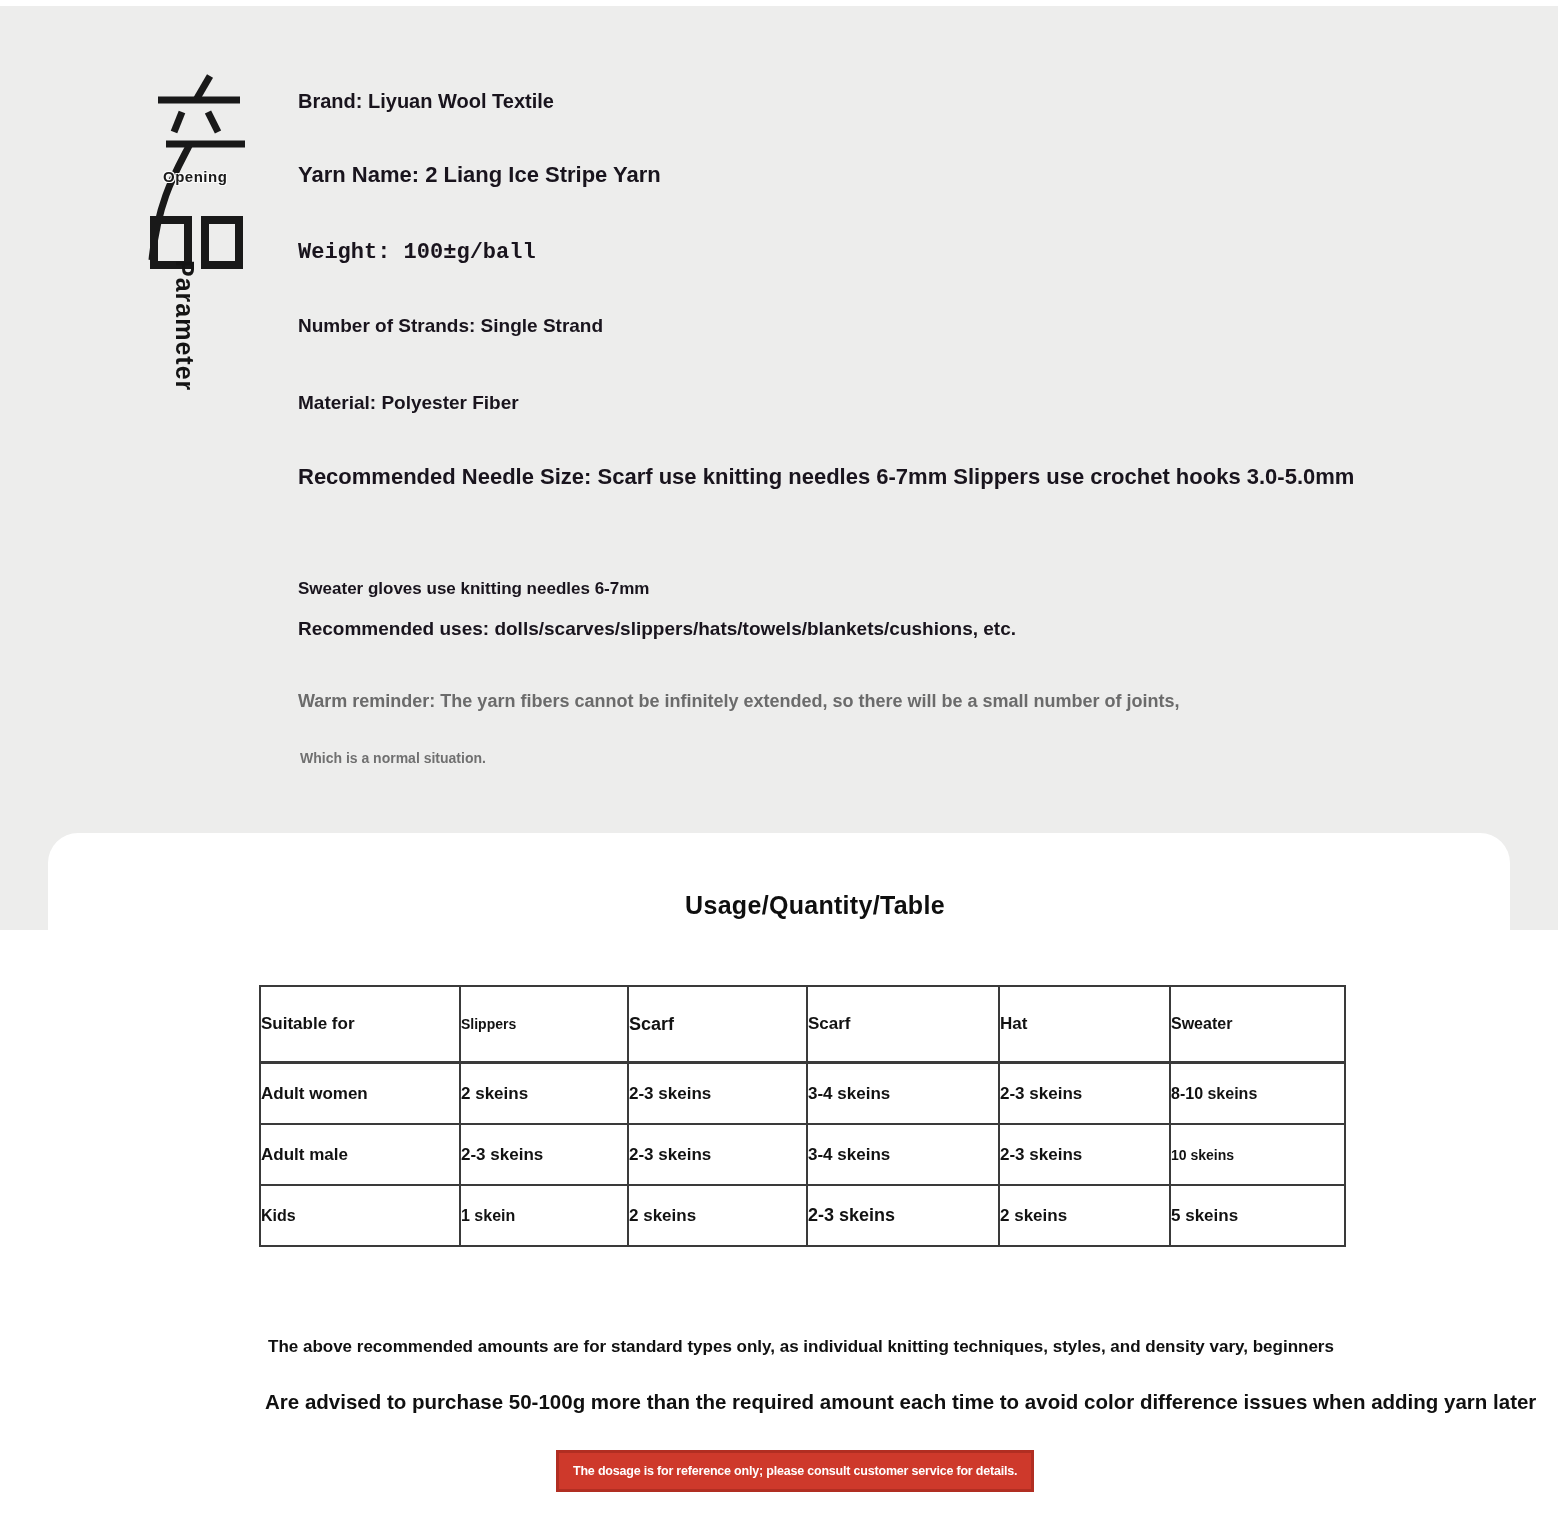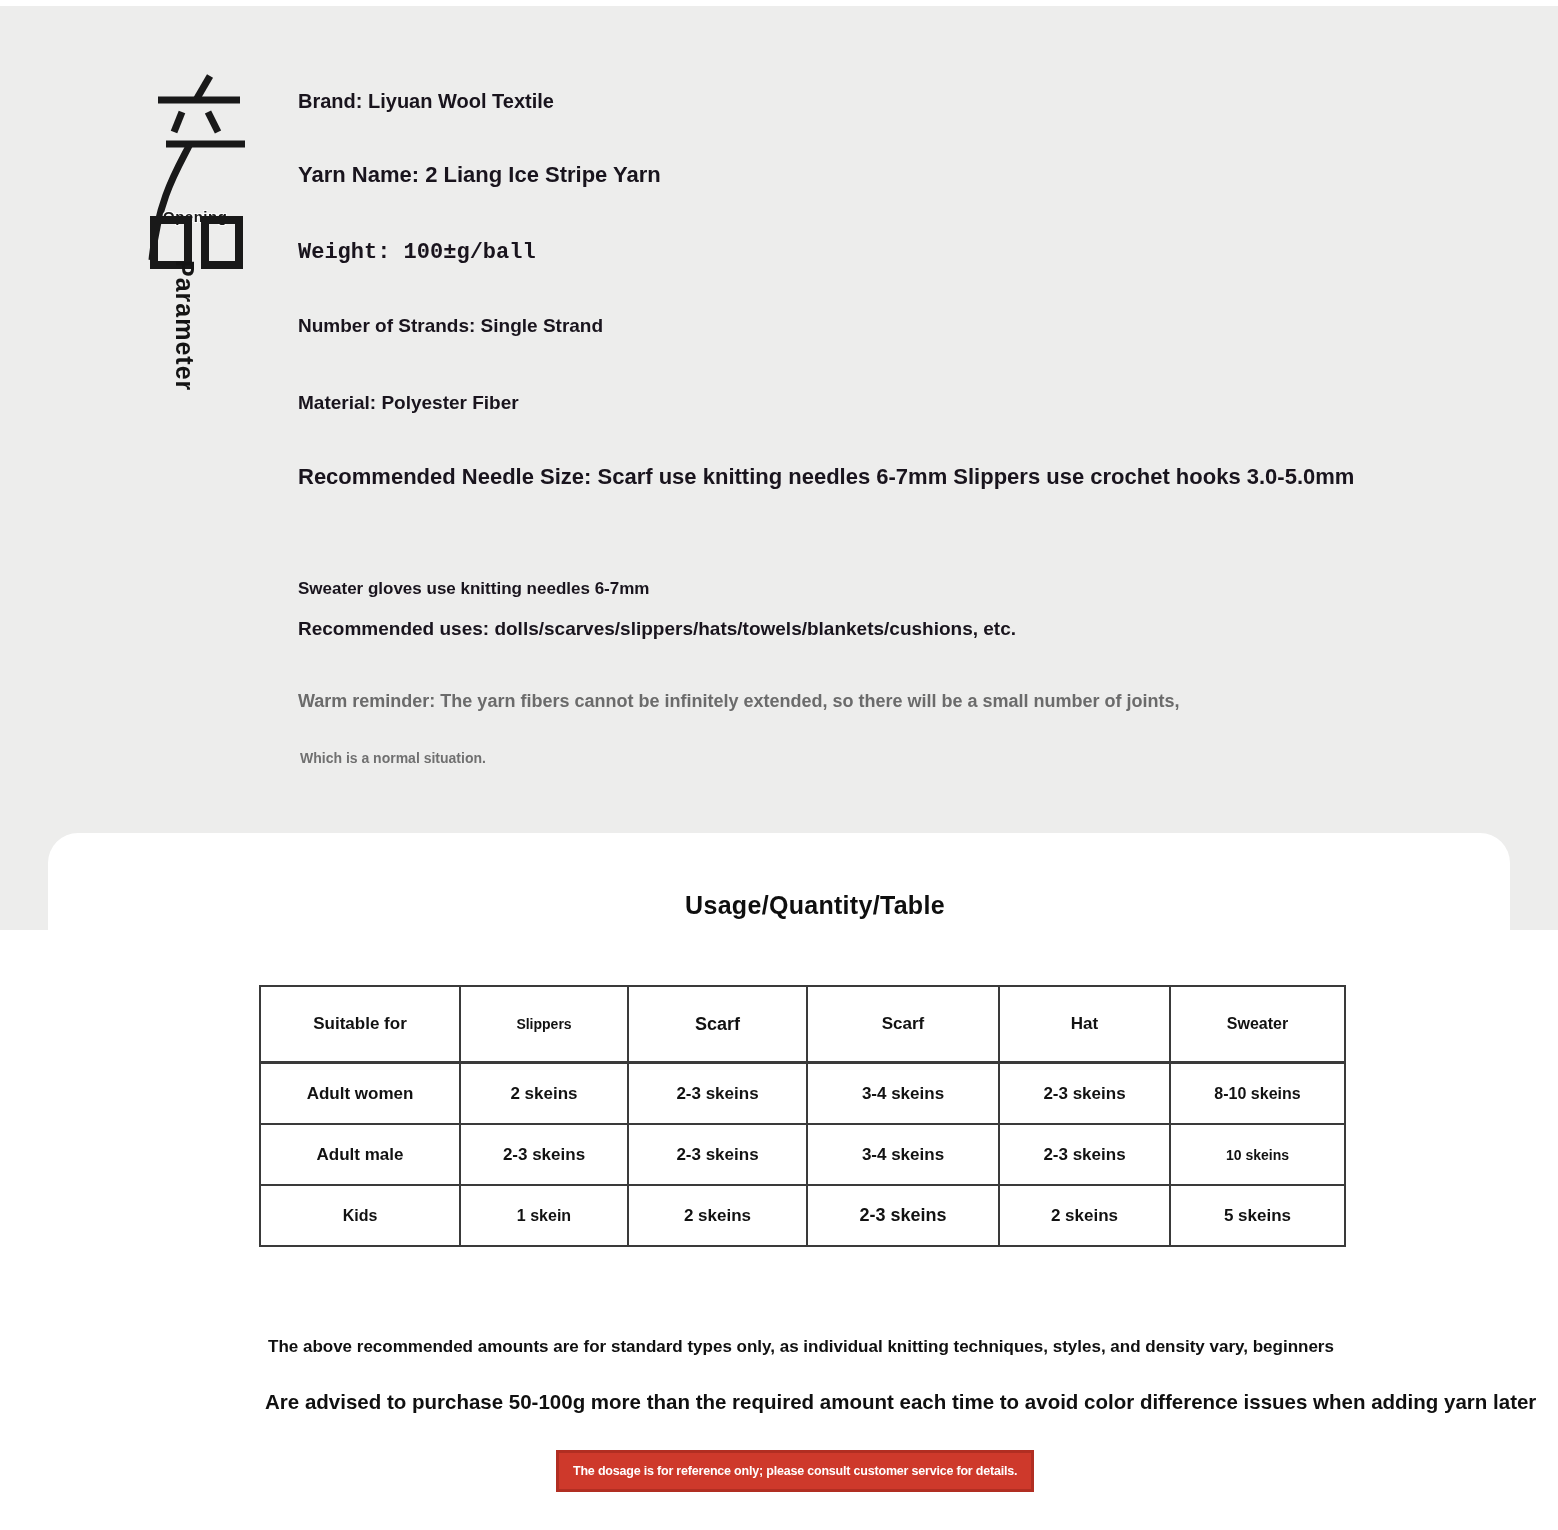--- a/index.html
+++ b/index.html
@@ -4,21 +4,21 @@
 <style>
   html,body{margin:0;padding:0;background:#fff;}
   .page{position:relative;width:1558px;height:1530px;background:#ffffff;overflow:hidden;
         font-family:"Liberation Sans",sans-serif;color:#19141d;}
   
   .gray-panel{position:absolute;top:6px;left:0;width:1558px;height:924px;background:#ededec;}
   
   .chan-svg{position:absolute;left:130px;top:62px;}
   .opening-label{position:absolute;left:163px;top:162px;font-size:15px;font-weight:800;color:#1a1a1a;
         letter-spacing:.5px;
-        text-shadow:-1px -1px 0 #fbfbfb,1px -1px 0 #fbfbfb,-1px 1px 0 #fbfbfb,1px 1px 0 #fbfbfb;margin-top:40px;}
+        text-shadow:-1px -1px 0 #fbfbfb,1px -1px 0 #fbfbfb,-1px 1px 0 #fbfbfb,1px 1px 0 #fbfbfb;}
   .pin-boxes{position:absolute;left:150px;top:210px;display:flex;gap:9px;}
   .pin-box{width:26px;height:37px;border:8px solid #191919;background:transparent;}
   .parameter-label{position:absolute;left:170px;top:254px;writing-mode:vertical-rl;text-orientation:sideways;
         font-size:25px;font-weight:700;color:#141414;letter-spacing:1px;}
   
   .spec{position:absolute;left:298px;font-weight:700;white-space:nowrap;color:#19141d;}
   .s1{top:84px;font-size:20px;}
   .s2{top:156px;font-size:22px;}
   .s3{top:234px;font-size:22px;font-family:Liberation Mono, monospace;}
   .s4{top:309px;font-size:19px;}
@@ -28,21 +28,21 @@
   .s8{top:612px;font-size:19px;}
   .s9{top:685px;font-size:18px;color:#6b6b6b;}
   .s10{top:744px;left:300px;font-size:14px;color:#707070;}
   
   .card{position:absolute;top:833px;left:48px;width:1462px;height:639px;background:#ffffff;
         border-radius:30px 30px 0 0;}
   .card-title{position:absolute;top:58px;left:0;width:1462px;text-align:center;text-indent:72px;
         font-size:25px;font-weight:700;color:#0f0f0f;letter-spacing:.3px;}
   
   .usage-table{position:absolute;top:152px;left:211px;width:1085px;border-collapse:collapse;table-layout:fixed;}
-  .usage-table td{border:2px solid #3a3a3a;text-align:center;vertical-align:middle;
+  .usage-table td{border:2px solid #3a3a3a;text-align:left;vertical-align:middle;
         font-weight:700;color:#121212;font-size:17px;padding:0;}
   .usage-table tr.hdr td{height:74px;border-bottom-width:3px;}
   .usage-table tr.body td{height:59px;}
   .usage-table td.f14{font-size:14px;}
   .usage-table td.f16{font-size:16px;}
   .usage-table td.f18{font-size:18px;}
   
   .note1{position:absolute;top:504px;left:220px;font-size:17px;font-weight:700;white-space:nowrap;color:#101010;}
   .note2{position:absolute;top:557px;left:217px;font-size:20.5px;font-weight:700;white-space:nowrap;color:#101010;}
   .banner{position:absolute;top:617px;left:508px;min-width:426px;width:max-content;height:42px;box-sizing:border-box;

